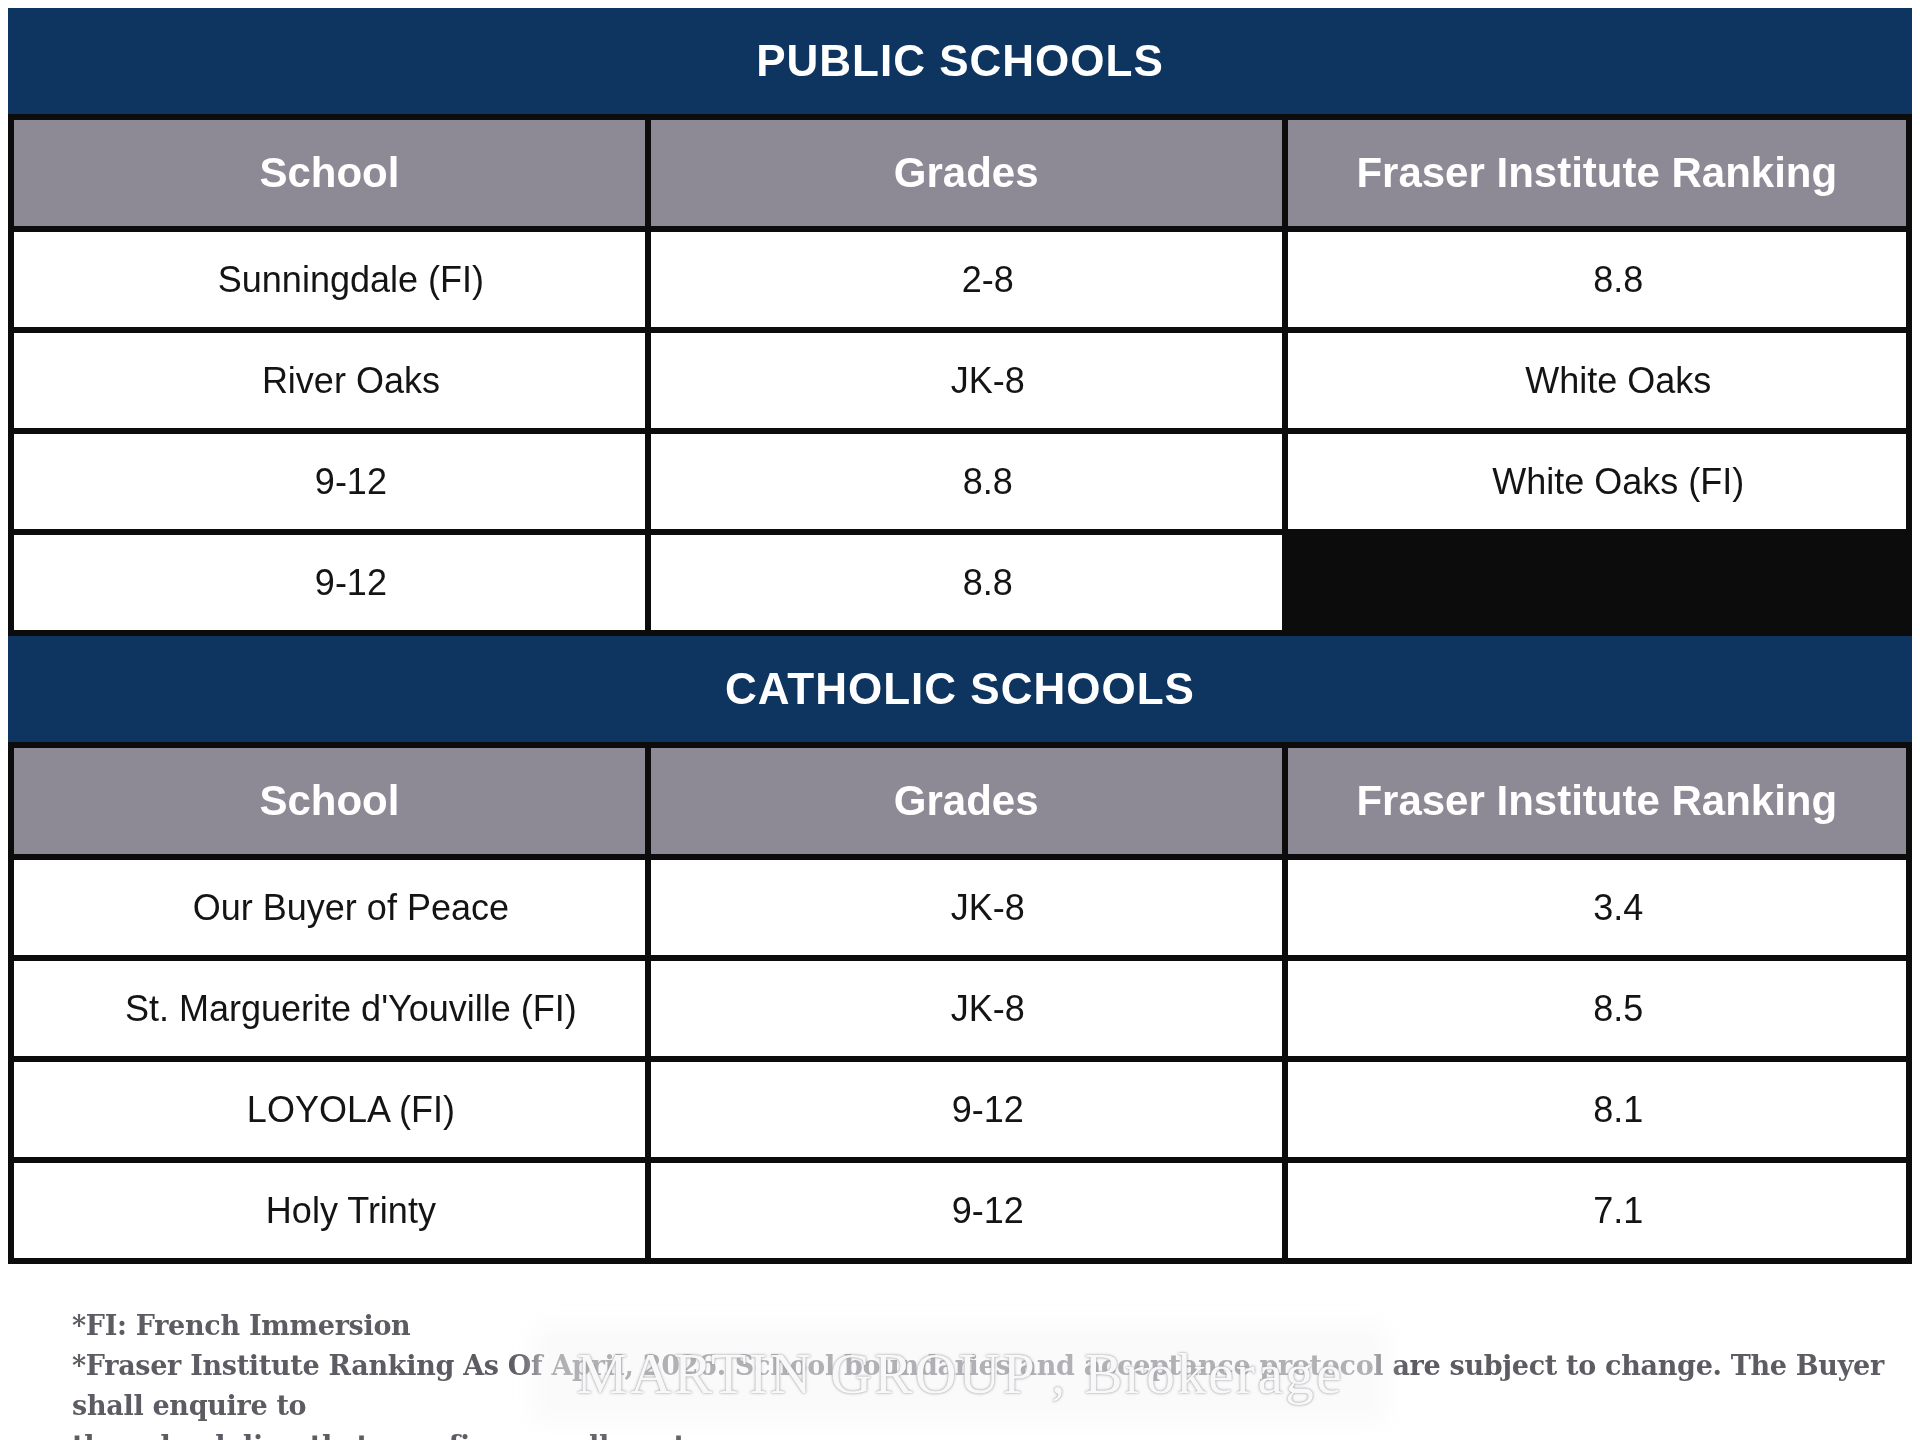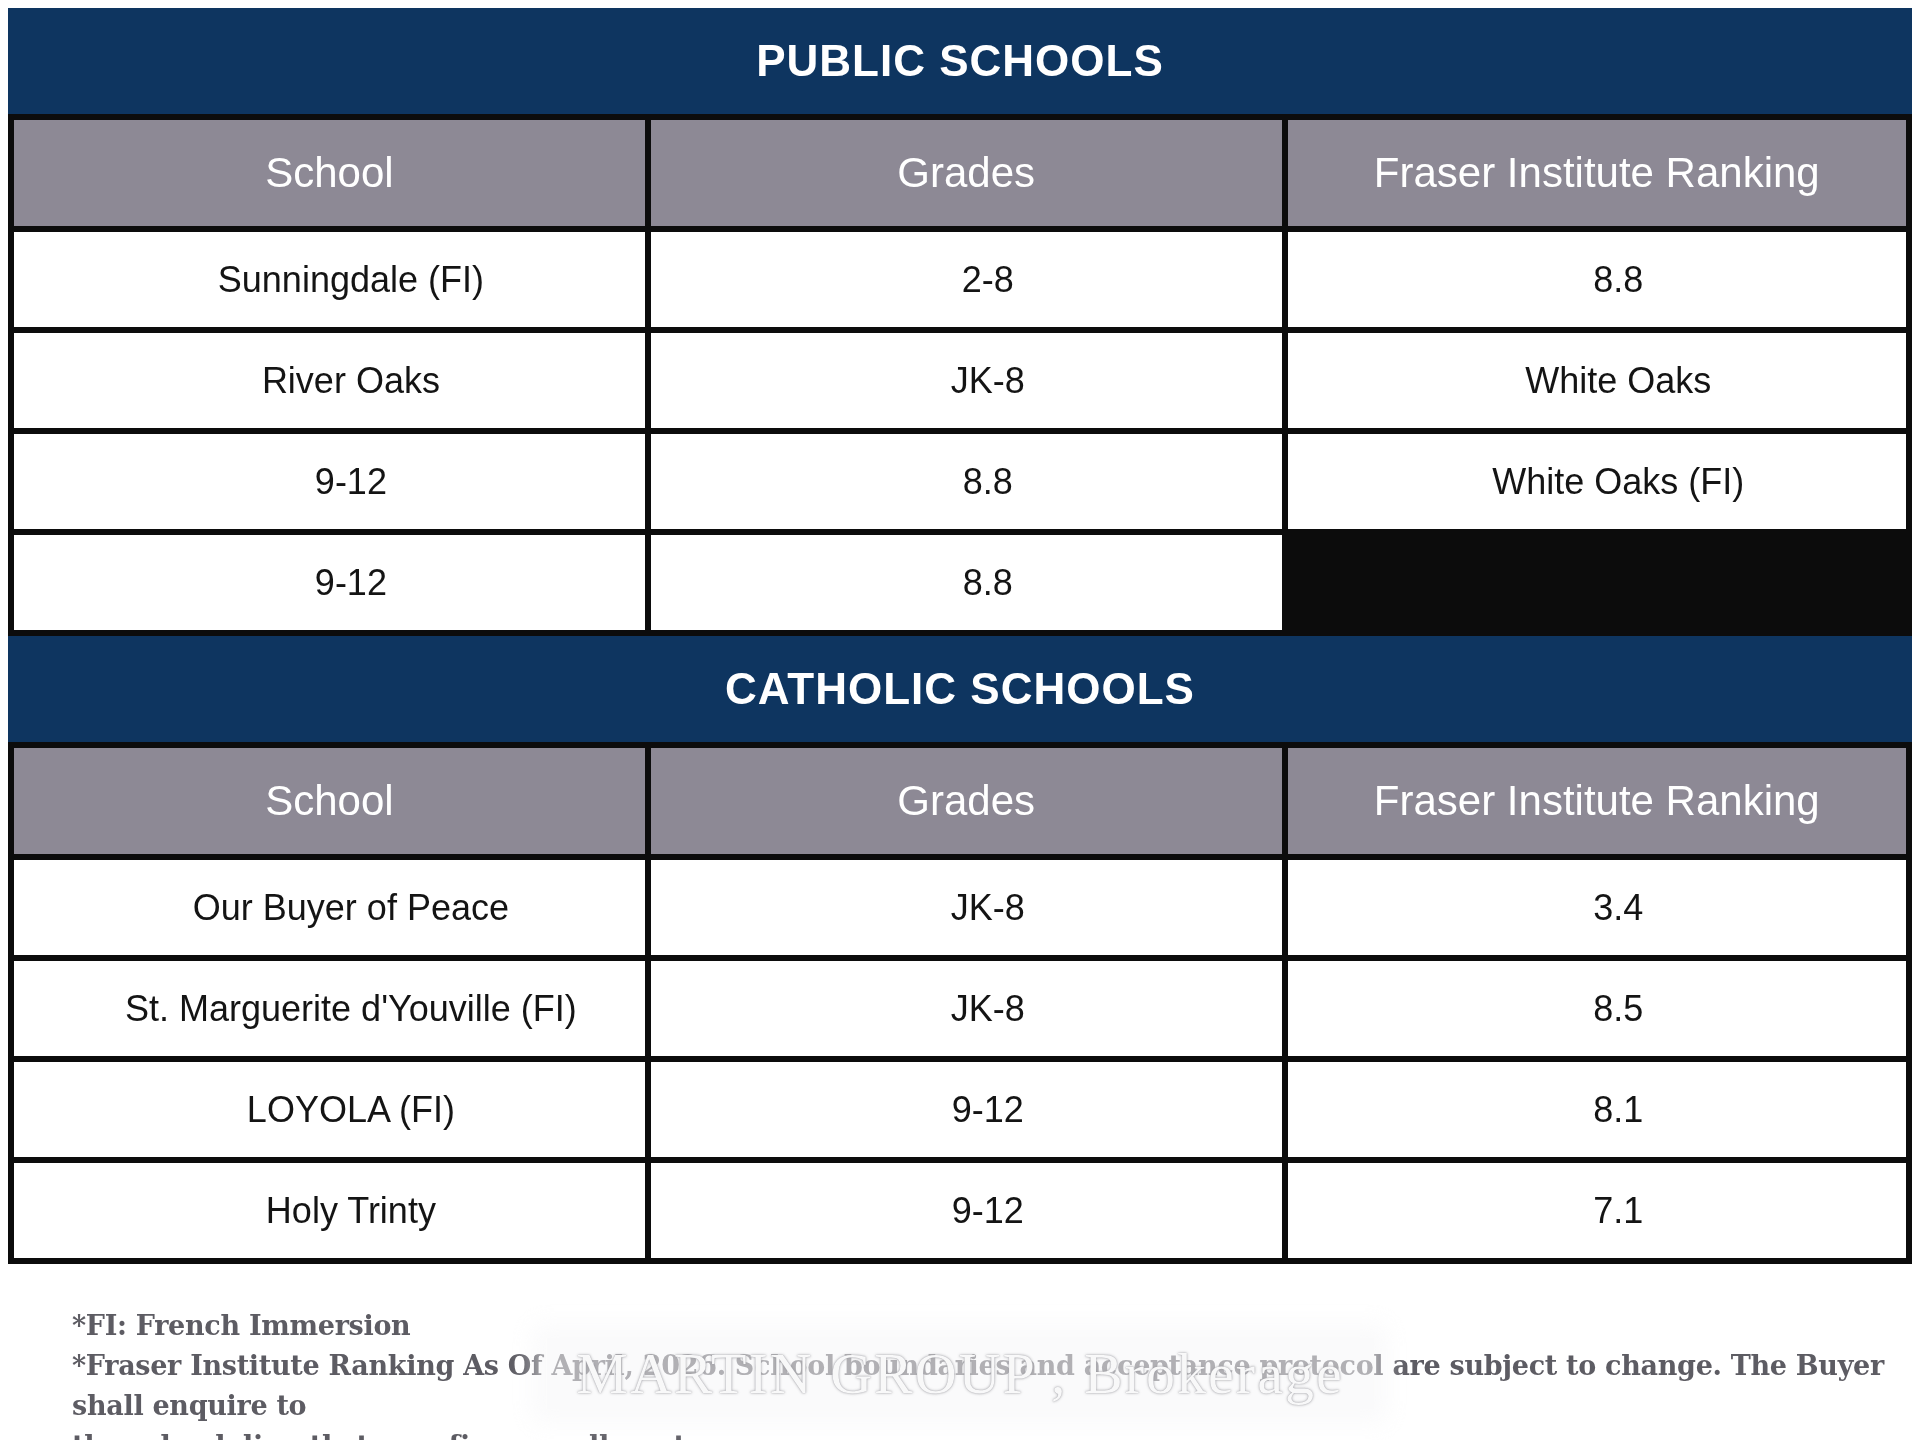--- a/index.html
+++ b/index.html
@@ -16,21 +16,21 @@
   .band span {
     color:#ffffff; font-weight:bold; font-size:44px; letter-spacing:1px;
   }
   .tbl {
     display:grid;
     grid-template-columns:1.02fr 1.02fr 1fr;
     grid-template-rows:106px repeat(4, 95px);
     gap:6px; background:#0c0c0c; border:6px solid #0c0c0c;
   }
   .hcell {
-    background:#8d8995; color:#ffffff; font-weight:normal; font-size:42px;
+    background:#8d8995; color:#ffffff; font-weight:bold; font-size:42px;
     display:flex; align-items:center; justify-content:center;
   }
   .cell {
     background:#ffffff; color:#141414; font-size:36px;
     display:flex; align-items:center; justify-content:center;
     text-align:center;
     padding-left:43px;
   }
   .footnotes {
     margin:42px 0 0 64px; color:#5d5c63;

